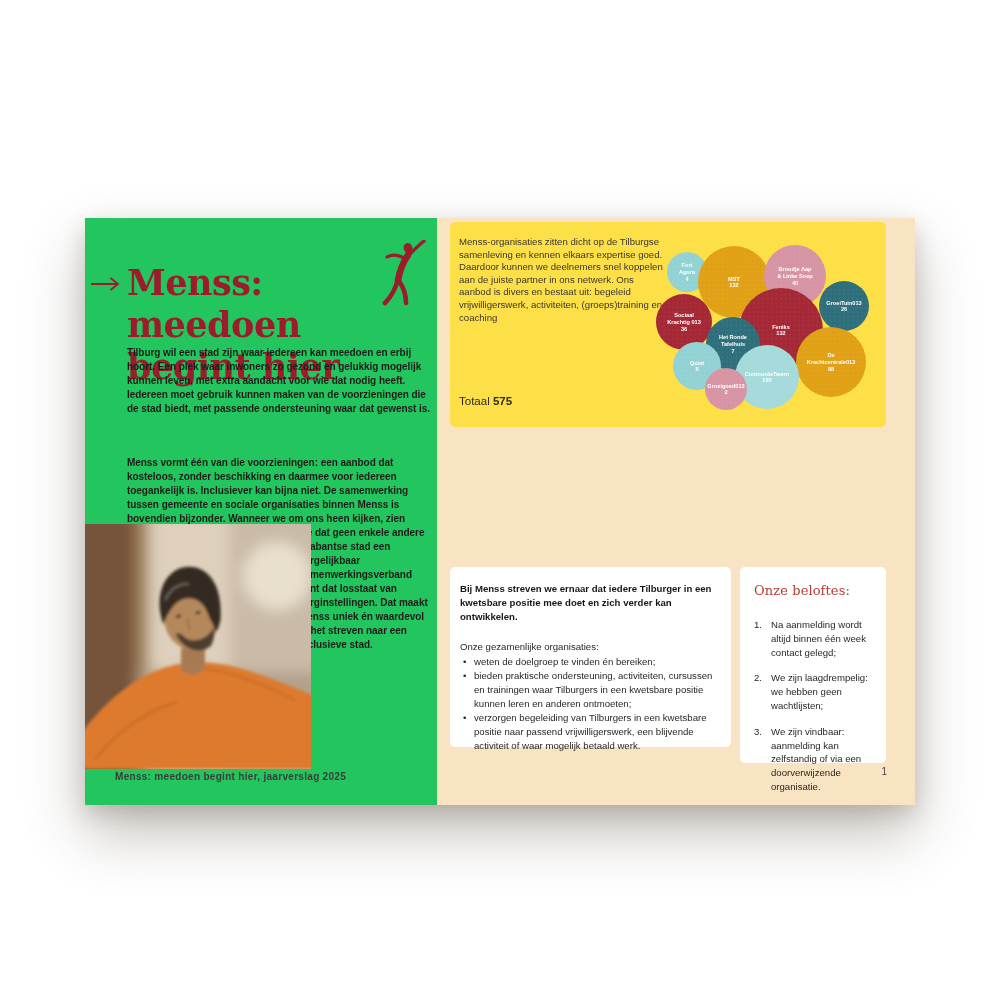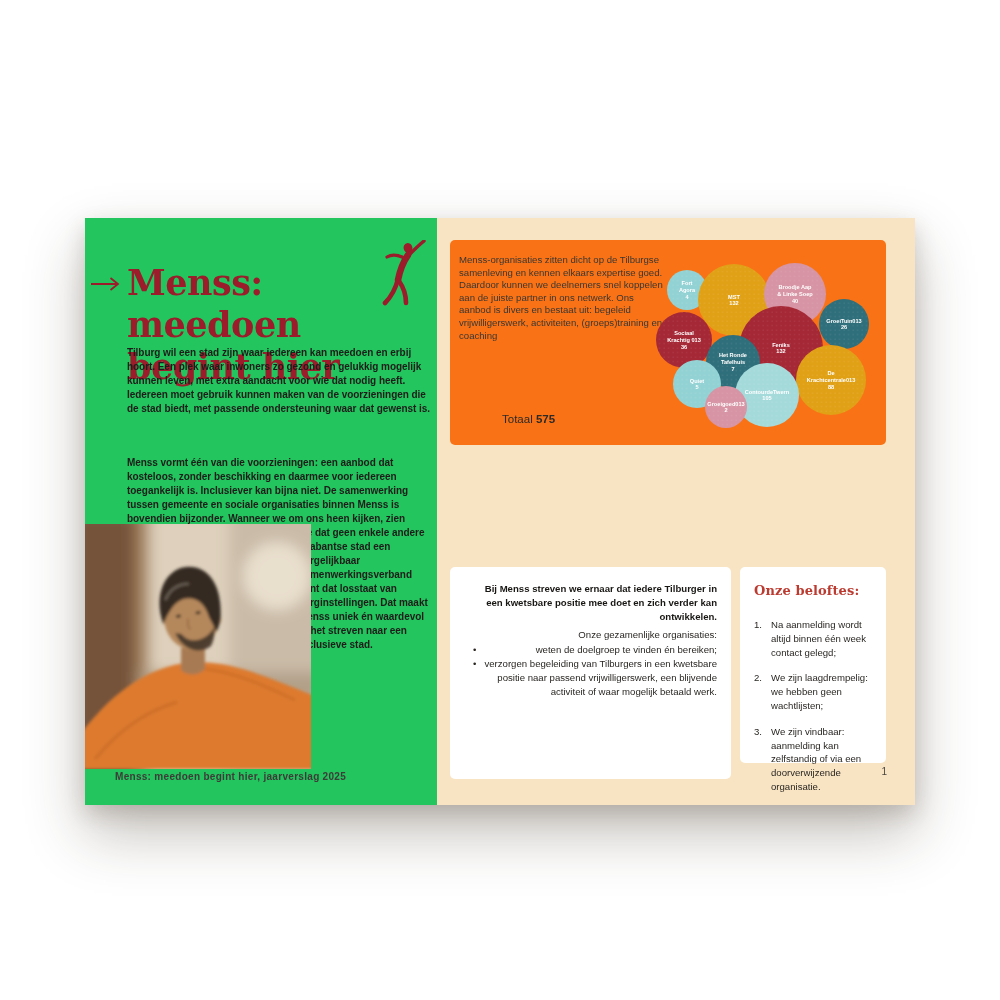--- a/index.html
+++ b/index.html
@@ -28,38 +28,38 @@
   .logo-figure{position:absolute;left:294px;top:22px;width:50px;height:66px;}
   .bodytext{position:absolute;font-size:10px;line-height:14px;font-weight:700;color:var(--text-dark);letter-spacing:-0.05px;}
   .para-intro{left:42px;top:128px;width:312px;}
   .para-second-full{left:42px;top:238px;width:312px;}
   .para-second-wrap{left:214px;top:308px;width:130px;}
   .photo{position:absolute;left:0;top:306px;width:226px;height:245px;overflow:hidden;}
   .photo svg{display:block;}
   .footer-text{position:absolute;left:30px;top:553px;font-size:10px;color:#3f3b38;font-weight:700;letter-spacing:.3px;}
 
   
-  .stats-card{position:absolute;left:13px;top:22px;width:436px;height:205px;background:#f97316;border-radius:5px;}
+  .stats-card{position:absolute;left:13px;top:4px;width:436px;height:205px;background:#fde047;border-radius:5px;}
   .card-intro{position:absolute;left:9px;top:14px;width:208px;font-size:9.6px;line-height:12.6px;color:#3a3632;}
-  .card-total{position:absolute;left:9px;top:173px;font-size:11.5px;color:#2c2926;margin-left:43px;}
+  .card-total{position:absolute;left:9px;top:173px;font-size:11.5px;color:#2c2926;}
   .card-total b{font-weight:700;}
   .bubble-chart{position:absolute;left:204px;top:8px;width:230px;height:192px;}
   .quote-text{position:absolute;left:18px;top:234px;width:430px;
     font-family:"DejaVu Serif","Liberation Serif",serif;font-size:14.5px;line-height:21.5px;
     color:var(--red-quote);white-space:pre-line;}
-  .mission-box{position:absolute;left:13px;top:349px;width:281px;height:212px;background:#ffffff;border-radius:5px;
-    padding:15px 14px 12px 20px;font-size:9.6px;line-height:14px;color:#2a2723;text-align:right;}
+  .mission-box{position:absolute;left:13px;top:349px;width:281px;height:180px;background:#ffffff;border-radius:5px;
+    padding:15px 14px 12px 10px;font-size:9.6px;line-height:14px;color:#2a2723;}
   .mission-intro{font-weight:700;color:#191714;}
-  .mission-subtitle{margin-top:4px;}
+  .mission-subtitle{margin-top:16px;}
   .mission-bullets{list-style:none;margin-top:1px;}
   .mission-bullets li{position:relative;padding-left:14px;}
   .mission-bullets li::before{content:"•";position:absolute;left:3px;top:0;color:#2a2723;}
   .promises-box{position:absolute;left:303px;top:349px;width:146px;height:196px;background:#ffffff;border-radius:5px;
     padding:16px 12px 12px 14px;}
-  .promises-title{font-family:"DejaVu Serif","Liberation Serif",serif;font-weight:700;font-size:13px;
+  .promises-title{font-family:"DejaVu Serif","Liberation Serif",serif;font-weight:400;font-size:13px;
     color:#bc3b31;margin-bottom:20px;letter-spacing:.1px;}
   .promises-list{list-style:none;counter-reset:pr;font-size:9.6px;line-height:13.8px;color:#2a2723;}
   .promises-list li{position:relative;padding-left:17px;counter-increment:pr;margin-top:12px;}
   .promises-list li::before{content:counter(pr) ".";position:absolute;left:0;top:0;}
   .page-number{position:absolute;right:28px;top:548px;font-size:10px;color:#4a453f;}
 </style>
 </head>
 <body>
 
 <div class="spread">
@@ -201,20 +201,21 @@
           </g>
         </svg>
     </div>
 
 
     <div class="mission-box">
       <span class="mission-intro">Bij Menss streven we ernaar dat iedere Tilburger in een kwetsbare positie mee doet en zich verder kan ontwikkelen.</span>
       <div class="mission-subtitle">Onze gezamenlijke organisaties:</div>
       <ul class="mission-bullets">
           <li>weten de doelgroep te vinden én bereiken;</li>
+          <li>bieden praktische ondersteuning, activiteiten, cursussen en trainingen waar Tilburgers in een kwetsbare positie kunnen leren en anderen ontmoeten;</li>
           <li>verzorgen begeleiding van Tilburgers in een kwetsbare positie naar passend vrijwilligerswerk, een blijvende activiteit of waar mogelijk betaald werk.</li>
         </ul>
     </div>
 
     <div class="promises-box">
       <div class="promises-title">Onze beloftes:</div>
       <ol class="promises-list">
           <li>Na aanmelding wordt altijd binnen één week contact gelegd;</li>
           <li>We zijn laagdrempelig: we hebben geen wachtlijsten;</li>
           <li>We zijn vindbaar: aanmelding kan zelfstandig of via een doorverwijzende organisatie.</li>

